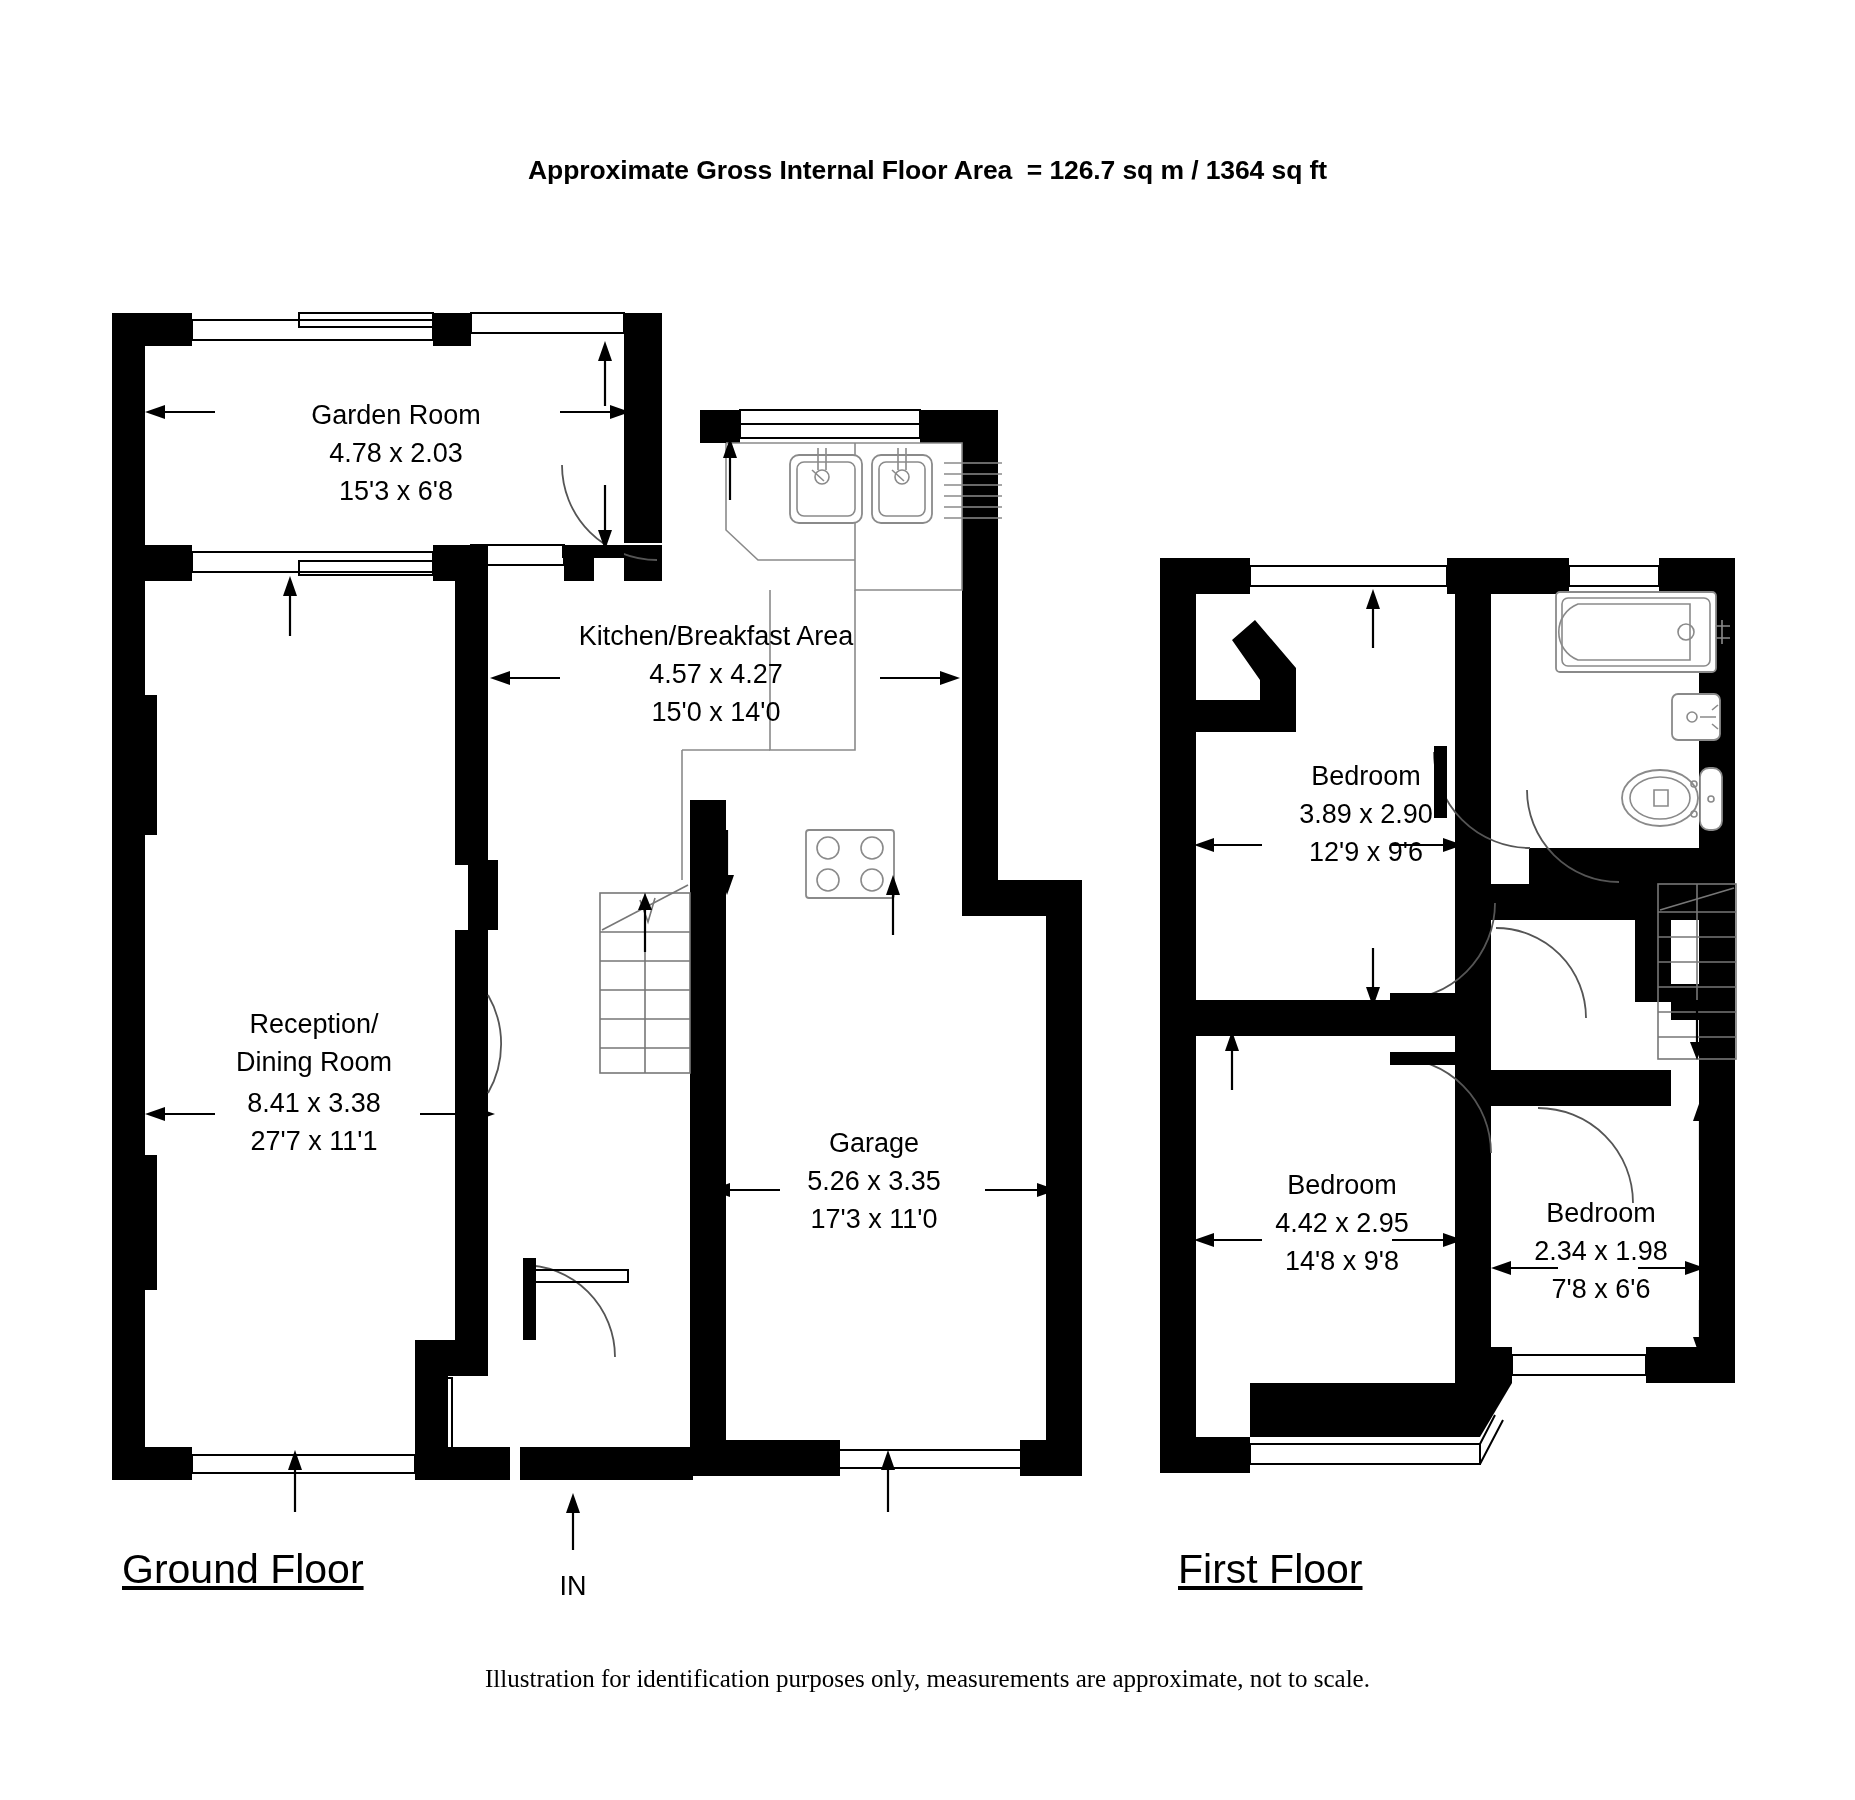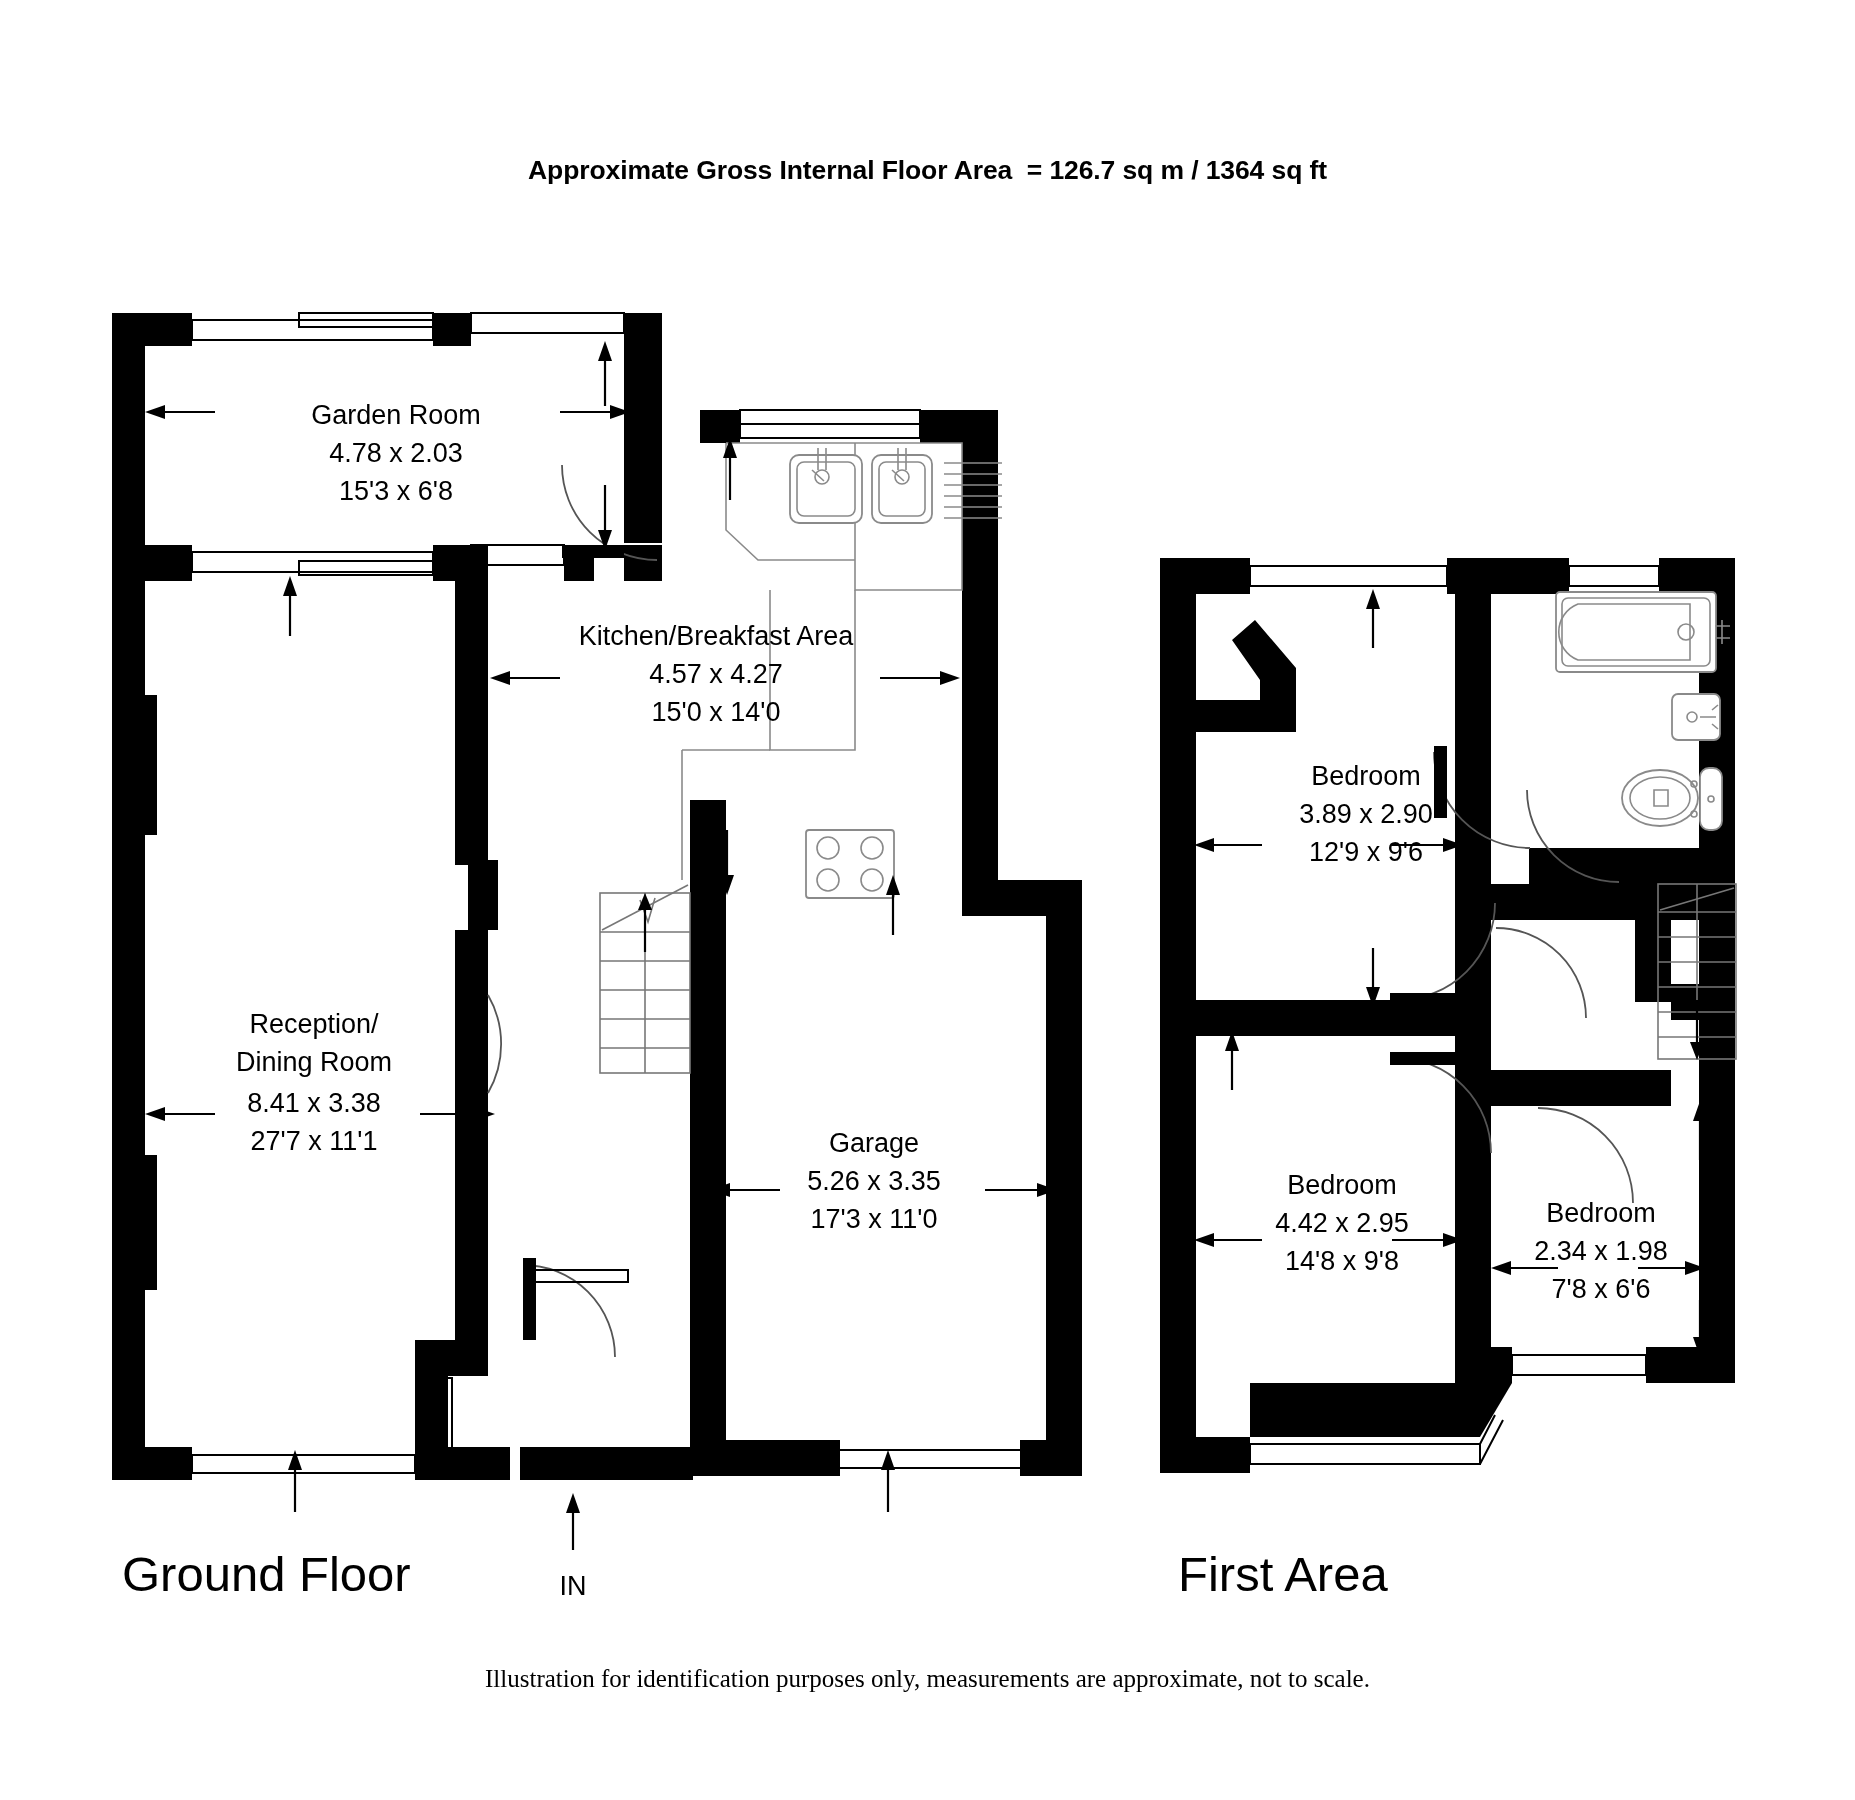--- a/index.html
+++ b/index.html
@@ -40,23 +40,24 @@
     width: 1855px;
     text-align: center;
     font-family: Liberation Serif, serif;
   }
   .footer-text {
     font-size: 25px;
     font-weight: normal;
   }
   .floor-caption {
     position: absolute;
-    font-size: 49px;
+    font-size: 41px;
     font-weight: normal;
     white-space: nowrap;
+    text-decoration: underline;
   }
   #caption-ground { left: 122px; top: 1546px; }
   #caption-first  { left: 1178px; top: 1546px; }
 
   svg.plan {
     position: absolute;
     left: 0;
     top: 0;
     width: 1855px;
     height: 1800px;
@@ -424,19 +425,19 @@
       </g>
       <g>
         <text class="roomtext" x="1601" y="1222">Bedroom</text>
         <text class="roomtext" x="1601" y="1260">2.34 x 1.98</text>
         <text class="roomtext" x="1601" y="1298">7'8 x 6'6</text>
       </g>
     </g>
   </svg>
 
   <div class="floor-caption" id="caption-ground">Ground Floor</div>
-  <div class="floor-caption" id="caption-first">First Area</div>
+  <div class="floor-caption" id="caption-first">First Floor</div>
 
   <div class="footer-area">
     <span class="footer-text">Illustration for identification purposes only, measurements are approximate, not to scale.</span>
   </div>
 
 </div>
 
 </body></html>

